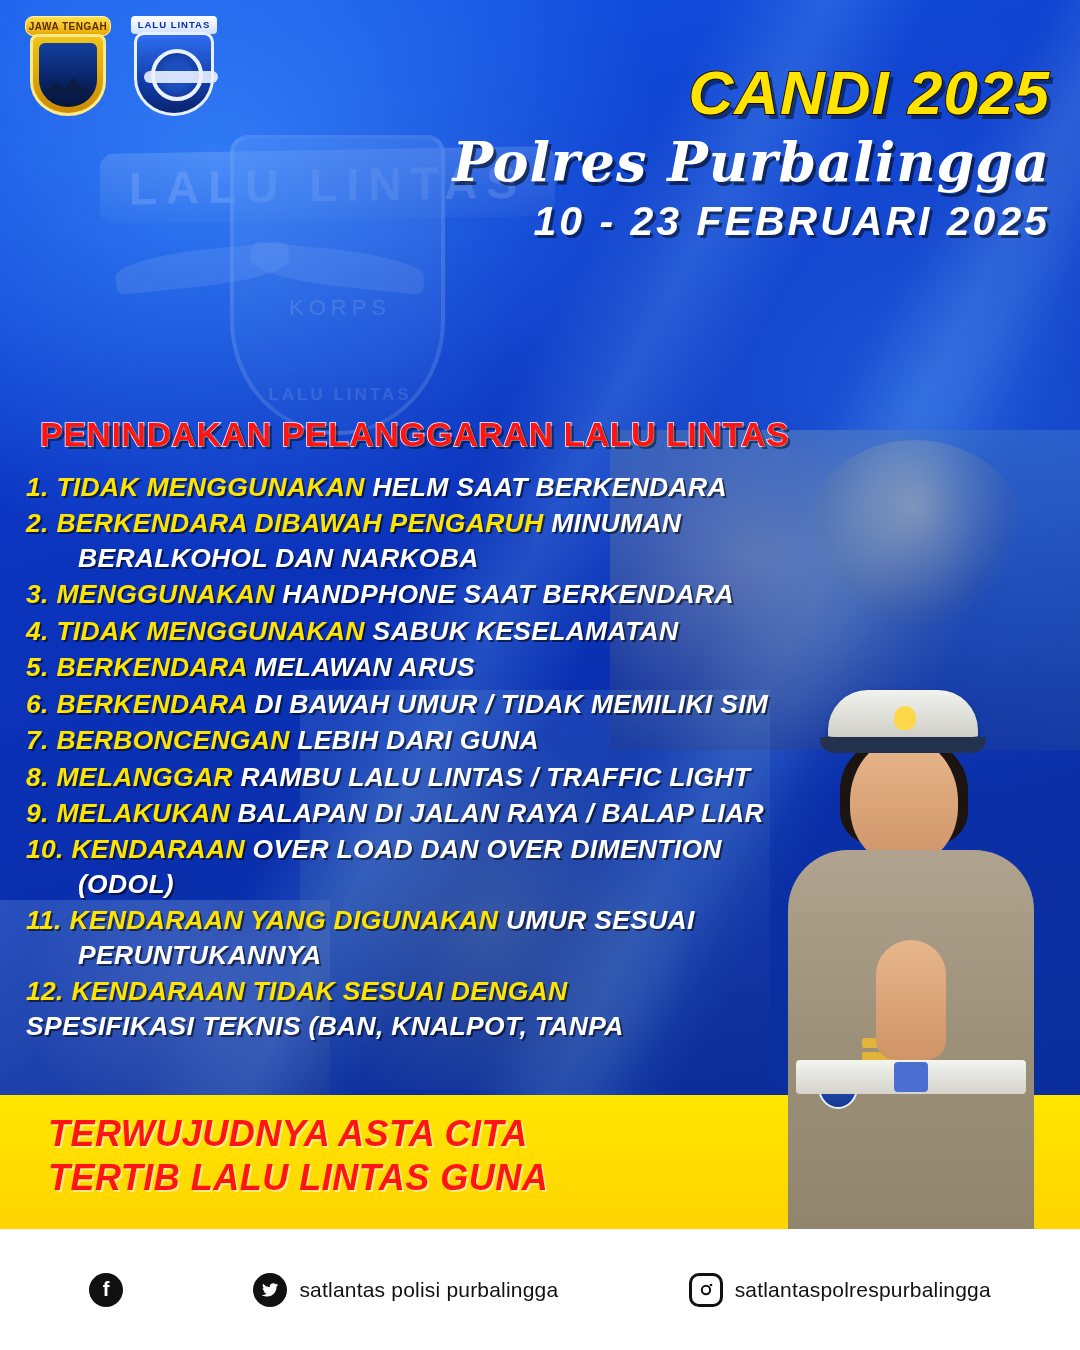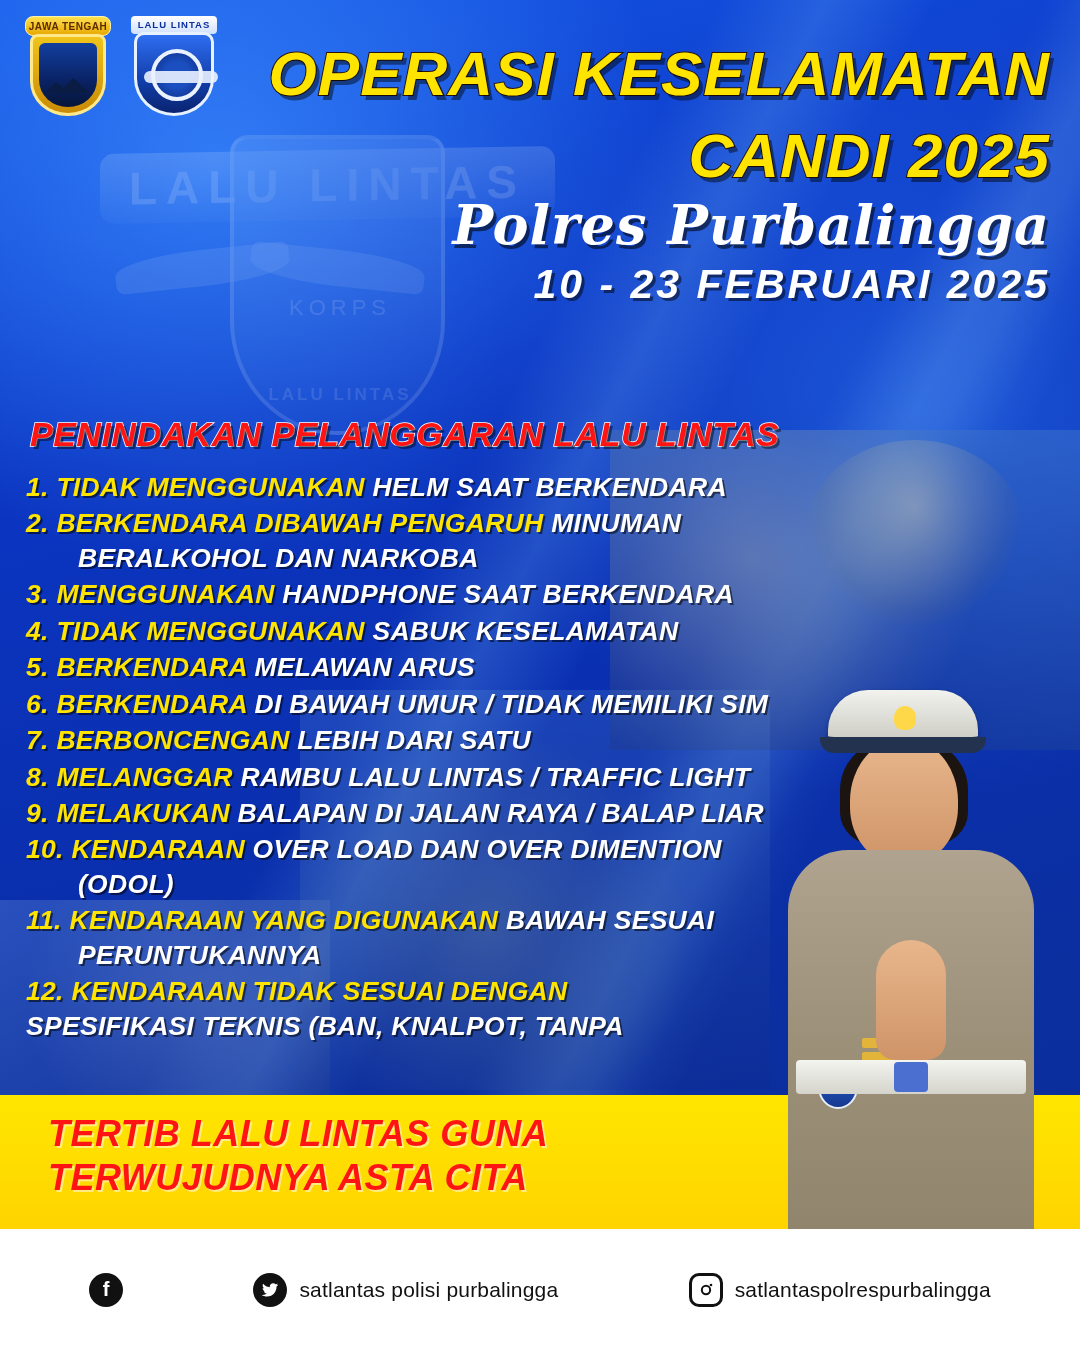--- a/index.html
+++ b/index.html
@@ -283,25 +283,24 @@
     font-weight: bold;
     font-style: italic;
     color: #ffffff;
     -webkit-text-stroke: 3px #0f1f55;
     paint-order: stroke fill;
     text-shadow: 4px 5px 0 rgba(0,0,0,0.45);
     letter-spacing: 1px;
   }
   .subtitle {
     position: absolute;
-    left: 30px; top: 415px;
+    left: 40px; top: 415px;
     z-index: 6;
     font-size: 34px;
     font-weight: bold;
-    font-style: italic;
     color: #ff1414;
     -webkit-text-stroke: 1.5px #ffffff;
     paint-order: stroke fill;
     text-shadow: 3px 3px 0 rgba(0,0,0,0.45);
     letter-spacing: 0.5px;
   }
 
   
   .list {
     position: absolute;
@@ -501,21 +500,20 @@
     </div>
     <div class="logo-lantas">
       <div class="ll-banner">LALU LINTAS</div>
       <div class="ll-shield">
         <div class="ll-ring"></div>
       </div>
     </div>
   </div>
 
   <div class="headline">
-    <div class="hl-1">OPERASI KESELAMATAN</div>
     <div class="hl-2">CANDI 2025</div>
     <div class="hl-script">Polres Purbalingga</div>
     <div class="hl-date">10 - 23 FEBRUARI 2025</div>
   </div>
 
   <div class="subtitle">PENINDAKAN PELANGGARAN LALU LINTAS</div>
 
   <div class="list">
 
     <div class="list-item">
@@ -551,21 +549,21 @@
 
     <div class="list-item">
       <span class="hi">6.</span>
       <span class="hi">BERKENDARA</span>
       <span>DI BAWAH UMUR / TIDAK MEMILIKI SIM</span>
     </div>
 
     <div class="list-item">
       <span class="hi">7.</span>
       <span class="hi">BERBONCENGAN</span>
-      <span>LEBIH DARI SATU</span>
+      <span>LEBIH DARI GUNA</span>
     </div>
 
     <div class="list-item">
       <span class="hi">8.</span>
       <span class="hi">MELANGGAR</span>
       <span>RAMBU LALU LINTAS / TRAFFIC LIGHT</span>
     </div>
 
     <div class="list-item">
       <span class="hi">9.</span>
@@ -576,21 +574,21 @@
     <div class="list-item">
       <span class="hi">10.</span>
       <span class="hi">KENDARAAN</span>
       <span>OVER LOAD DAN OVER DIMENTION</span>
       <div class="indent">(ODOL)</div>
     </div>
 
     <div class="list-item">
       <span class="hi">11.</span>
       <span class="hi">KENDARAAN YANG DIGUNAKAN</span>
-      <span>BAWAH SESUAI</span>
+      <span>UMUR SESUAI</span>
       <div class="indent">PERUNTUKANNYA</div>
     </div>
 
     <div class="list-item">
       <span class="hi">12.</span>
       <span class="hi">KENDARAAN TIDAK SESUAI DENGAN</span>
       <div>SPESIFIKASI TEKNIS (BAN, KNALPOT, TANPA</div>
     </div>
 
   </div>
@@ -608,22 +606,22 @@
       <div class="of-name">KUMALA</div>
       <div class="of-name r">POLRI</div>
     </div>
     <div class="of-hands"></div>
     <div class="of-belt"></div>
     <div class="of-buckle"></div>
   </div>
 
   <div class="banner"></div>
   <div class="banner-text">
+    <div>TERWUJUDNYA ASTA CITA</div>
     <div>TERTIB LALU LINTAS GUNA</div>
-    <div>TERWUJUDNYA ASTA CITA</div>
   </div>
 
   <div class="footer">
     <div class="social">
       <div class="ic">f</div>
     </div>
     <div class="social">
       <div class="ic">
         <svg width="18" height="18" viewBox="0 0 24 24" aria-hidden="true">
             <path fill="#ffffff" d="M23 4.9c-.8.4-1.7.6-2.6.8.9-.6 1.6-1.5 2-2.5-.9.5-1.8.9-2.9 1.1-.8-.9-2-1.4-3.3-1.4-2.5 0-4.5 2-4.5 4.5 0 .4 0 .7.1 1C8.1 8.2 4.9 6.4 2.8 3.8c-.4.7-.6 1.4-.6 2.3 0 1.6.8 2.9 2 3.7-.7 0-1.4-.2-2-.6 0 2.2 1.5 4 3.6 4.4-.4.1-.8.2-1.2.2-.3 0-.6 0-.8-.1.6 1.8 2.3 3.1 4.2 3.1-1.6 1.2-3.5 1.9-5.6 1.9H1c2 1.3 4.4 2 6.9 2 8.3 0 12.8-6.9 12.8-12.8v-.6c.9-.6 1.7-1.4 2.3-2.3z"></path>

